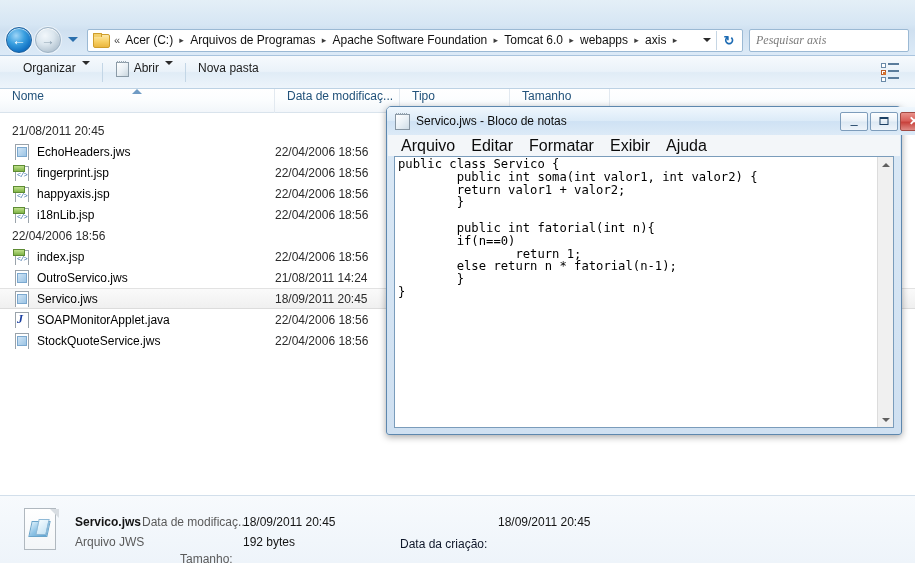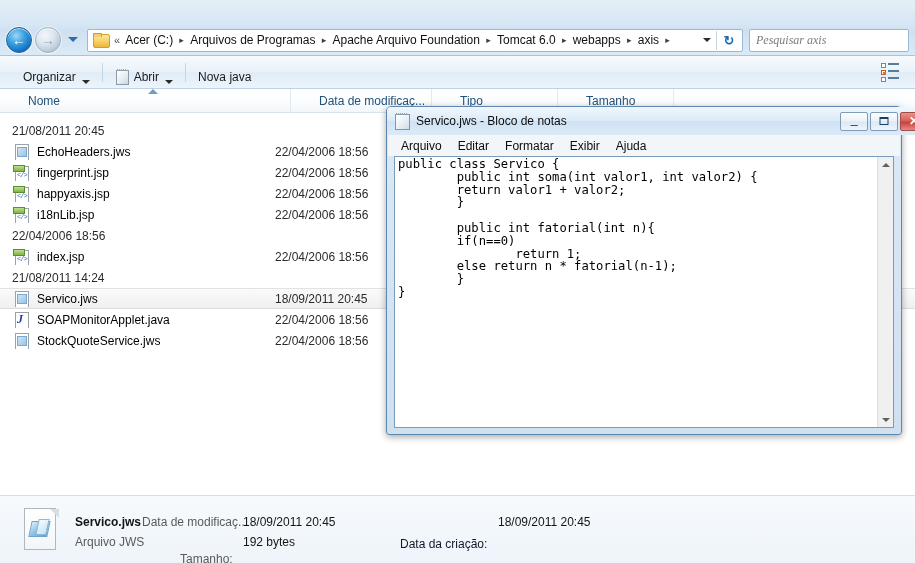--- a/index.html
+++ b/index.html
@@ -192,21 +192,21 @@
     left: 0; top: 56px;
     width: 915px; height: 33px;
     background: linear-gradient(to bottom, #f6fafd 0%, #eaf2f9 48%, #e0ecf6 52%, #edf4fb 100%);
     border-bottom: 1px solid #bdd2e4;
     display: flex;
     align-items: center;
   }
   .cmd-item {
     height: 23px;
     display: flex;
-    align-items: flex-end;
+    align-items: flex-start;
     padding: 0 7px;
     font-size: 12px;
     color: #1b1b1b;
     border-radius: 2px;
     white-space: nowrap;
   }
   .cmd-caret {
     width: 0; height: 0;
     border-left: 4px solid transparent;
     border-right: 4px solid transparent;
@@ -277,29 +277,27 @@
     left: 0; top: 0;
     width: 915px; height: 24px;
     background: linear-gradient(to bottom, #ffffff 0%, #fbfdfe 50%, #f2f6fa 100%);
     border-bottom: 1px solid #d9e3ec;
     display: flex;
     align-items: center;
   }
   .col {
     height: 24px;
     display: flex;
-    align-items: center;
     padding-left: 12px;
     font-size: 12px;
     color: #22527a;
     border-right: 1px solid #e2e9f0;
     position: relative;
     flex: 0 0 auto;
     white-space: nowrap;
-    margin-left: 16px;
   }
   .sort-arrow {
     position: absolute;
     left: 50%;
     top: 0px;
     transform: translateX(-50%);
     width: 0; height: 0;
     border-left: 5px solid transparent;
     border-right: 5px solid transparent;
     border-bottom: 5px solid #6f9bc4;
@@ -545,21 +543,21 @@
   .np-menubar {
     position: absolute;
     left: 1px; top: 28px;
     width: 512px; height: 21px;
     background: #f3f6f9;
     display: flex;
     align-items: center;
     padding-left: 5px;
   }
   .np-menu {
-    font-size: 12px;
+    font-size: 16px;
     color: #0b0b0b;
     padding: 2px 8px;
   }
 
   .np-clientwrap {
     position: absolute;
     left: 7px; top: 49px;
     width: 500px; height: 272px;
     background: #ffffff;
     border: 1px solid #7a9cbb;
@@ -627,21 +625,21 @@
       <div class="address-box">
         <span class="addr-folder-icon"></span>
         <span class="crumb-chevrons">«</span>
 
         <span class="crumb">Acer (C:)</span>
         <span class="crumb-sep">▸</span>
 
         <span class="crumb">Arquivos de Programas</span>
         <span class="crumb-sep">▸</span>
 
-        <span class="crumb">Apache Arquivo Foundation</span>
+        <span class="crumb">Apache Software Foundation</span>
         <span class="crumb-sep">▸</span>
 
         <span class="crumb">Tomcat 6.0</span>
         <span class="crumb-sep">▸</span>
 
         <span class="crumb">webapps</span>
         <span class="crumb-sep">▸</span>
 
         <span class="crumb">axis</span>
         <span class="crumb-sep">▸</span>
@@ -669,21 +667,21 @@
       <span class="cmd-caret"></span>
     </div>
     <div class="cmd-sep"></div>
     <div class="cmd-item">
       <span class="notepad-mini-icon"></span>
       <span>Abrir</span>
       <span class="cmd-caret"></span>
     </div>
     <div class="cmd-sep"></div>
     <div class="cmd-item">
-      <span>Nova java</span>
+      <span>Nova pasta</span>
     </div>
     <div class="cmd-spacer"></div>
     <div id="view-layout-icon">
       <span class="vl-col r1"></span>
         <span class="vl-line r1"></span>
       <span class="vl-col r2"></span>
         <span class="vl-line r2"></span>
       <span class="vl-col r3"></span>
         <span class="vl-line r3"></span>
     </div>
@@ -760,20 +758,24 @@
         <div class="row-name">
           <span class="ico jsp">
               <span class="code">&lt;/&gt;</span>
             </span>
           <span>index.jsp</span>
         </div>
         <div class="row-date">22/04/2006 18:56</div>
       </div>
 
       <div class="row">
+        <div class="row-name">
+          <span class="ico jws"></span>
+          <span>OutroServico.jws</span>
+        </div>
         <div class="row-date">21/08/2011 14:24</div>
       </div>
 
       <div class="row selected">
         <div class="row-name">
           <span class="ico jws"></span>
           <span>Servico.jws</span>
         </div>
         <div class="row-date">18/09/2011 20:45</div>
       </div>

